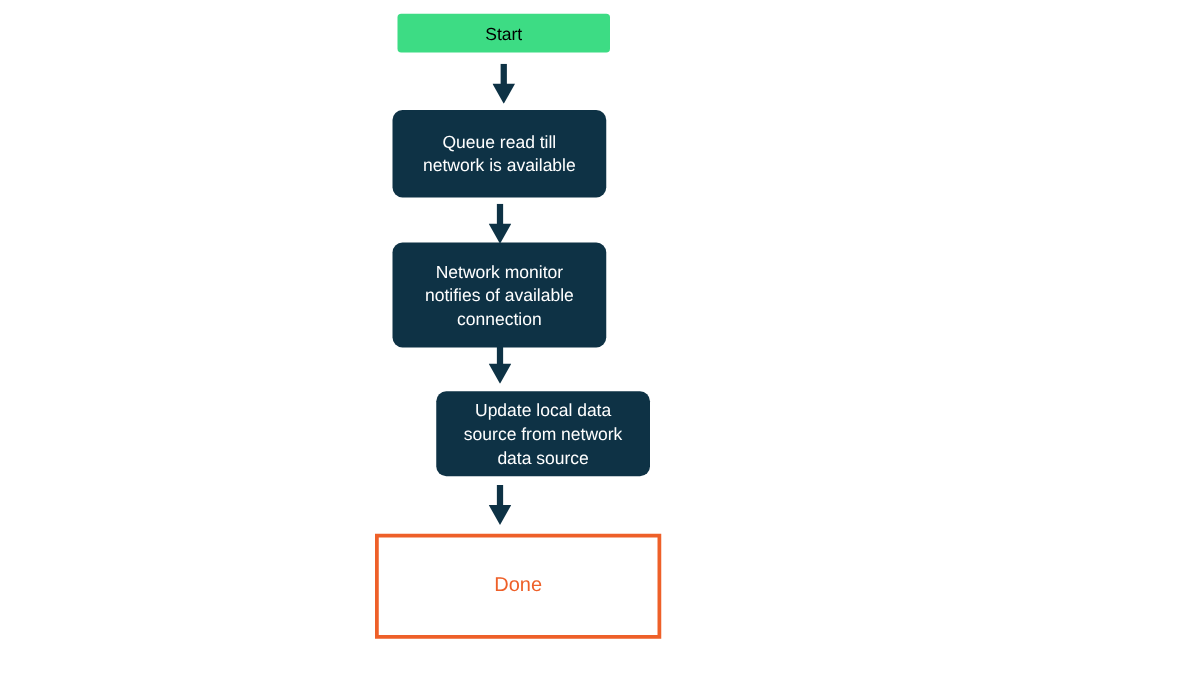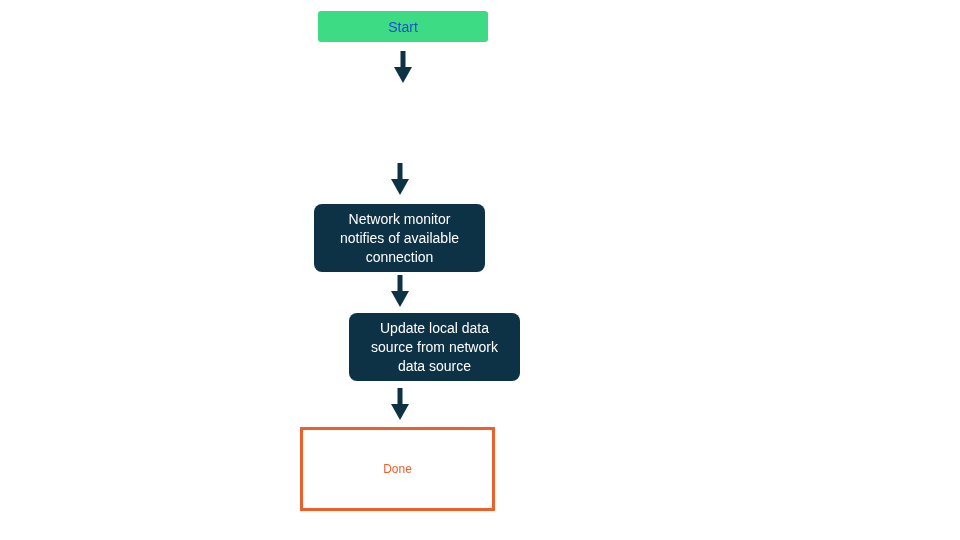--- a/index.html
+++ b/index.html
@@ -22,43 +22,43 @@
     justify-content: center;
     text-align: center;
     box-sizing: border-box;
     white-space: pre-line;
   }
   .node-start {
     left: 318px; top: 11px;
     width: 170px; height: 31px;
     background: #3ddc84;
     border-radius: 3px;
-    color: #1d4ed8;
+    color: #000000;
     font-size: 14px;
   }
   .node-process {
     left: 314px;
     width: 171px;
     background: #0e3245;
     border-radius: 8px;
     color: #ffffff;
     font-size: 14px;
     line-height: 19px;
     padding: 6px 10px;
   }
   .node-queue   { top: 88px;  height: 70px; }
-  .node-monitor { top: 204px; height: 68px; text-align: center; }
+  .node-monitor { top: 194px; height: 84px; text-align: center; }
   .node-update  { top: 313px; height: 68px; margin-left: 35px; }
   .node-done {
     left: 300px; top: 427px;
-    width: 195px; height: 84px;
+    width: 229px; height: 84px;
     background: #ffffff;
     border: 3px solid #ee6029;
     color: #ee6029;
-    font-size: 12px;
+    font-size: 16px;
     border-radius: 0;
   }
   .arrow {
     position: absolute;
     width: 18px;
     height: 32px;
   }
   .arrow svg { display: block; }
   .arrow-1 { left: 394px; top: 51px; }
   .arrow-2 { left: 391px; top: 163px; }
@@ -72,20 +72,22 @@
 
   <div class="node node-start">Start</div>
 
   <div class="arrow arrow-1">
     <svg width="18" height="32" viewBox="0 0 18 32" xmlns="http://www.w3.org/2000/svg">
       <rect x="6.5" y="0" width="5" height="18" fill="#0e3245"></rect>
       <polygon points="0,16 18,16 9,32" fill="#0e3245"></polygon>
     </svg>
   </div>
 
+  <div class="node node-process node-queue">Queue read till
+network is available</div>
 
   <div class="arrow arrow-2">
     <svg width="18" height="32" viewBox="0 0 18 32" xmlns="http://www.w3.org/2000/svg">
       <rect x="6.5" y="0" width="5" height="18" fill="#0e3245"></rect>
       <polygon points="0,16 18,16 9,32" fill="#0e3245"></polygon>
     </svg>
   </div>
 
   <div class="node node-process node-monitor">Network monitor
 notifies of available

